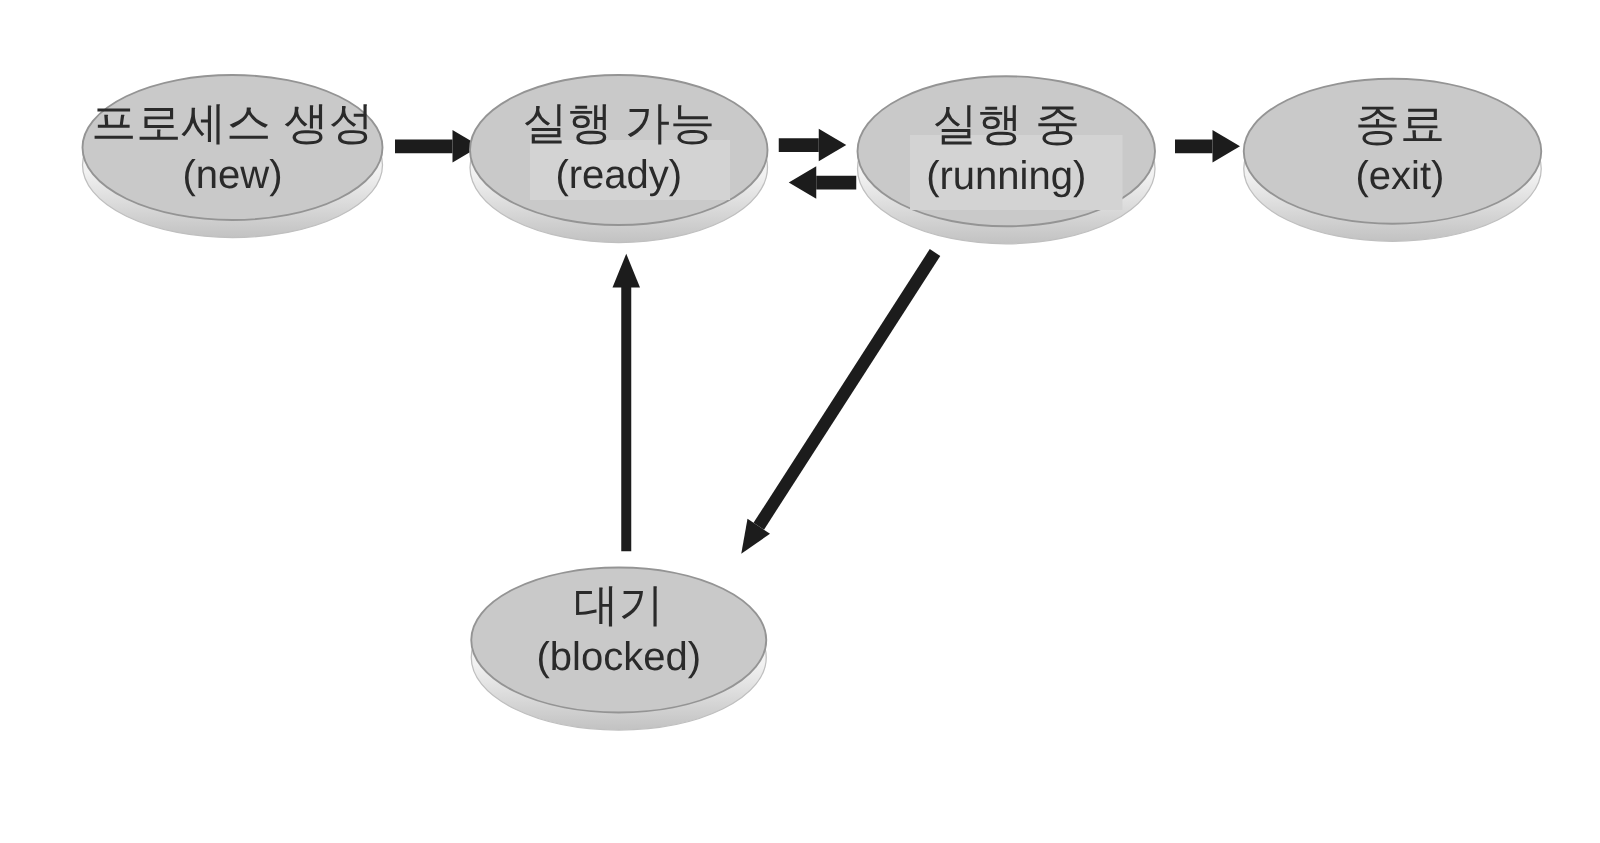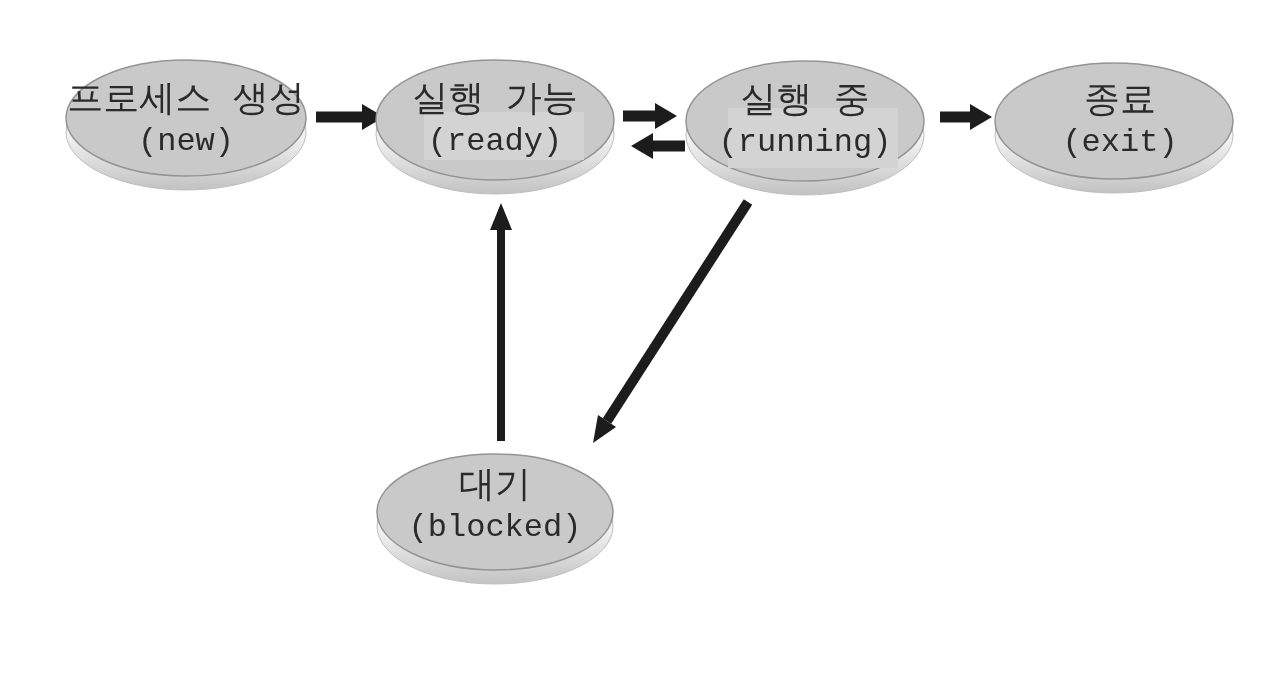--- a/index.html
+++ b/index.html
@@ -4,21 +4,21 @@
 <style>
   html, body {
     margin: 0;
     padding: 0;
     width: 1280px;
     height: 674px;
     background: var(--background, #ffffff);
     overflow: hidden;
     font-family: "Liberation Sans", "DejaVu Sans", sans-serif;
   }
-  .canvas { position: relative; width: 1280px; height: 568px; font-family: Liberation Mono, monospace; }
+  .canvas { position: relative; width: 1280px; height: 568px; }
   svg { display: block; }
 
   .disk-face {
     fill: var(--node-fill, #c9c9c9);
     stroke: var(--node-border, #949494);
     stroke-width: 1.5;
   }
   .disk-rim {
     fill: url(#rimGrad);
     stroke: #bfbfbf;

